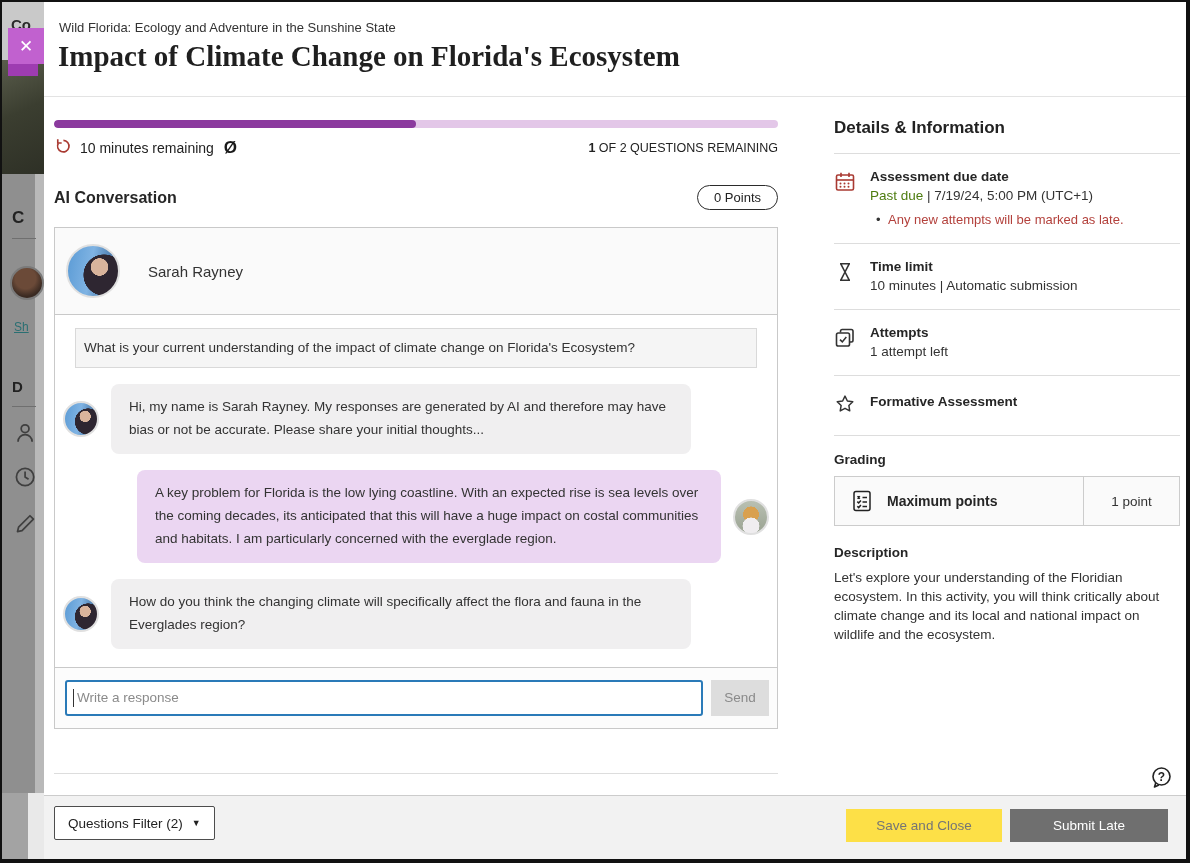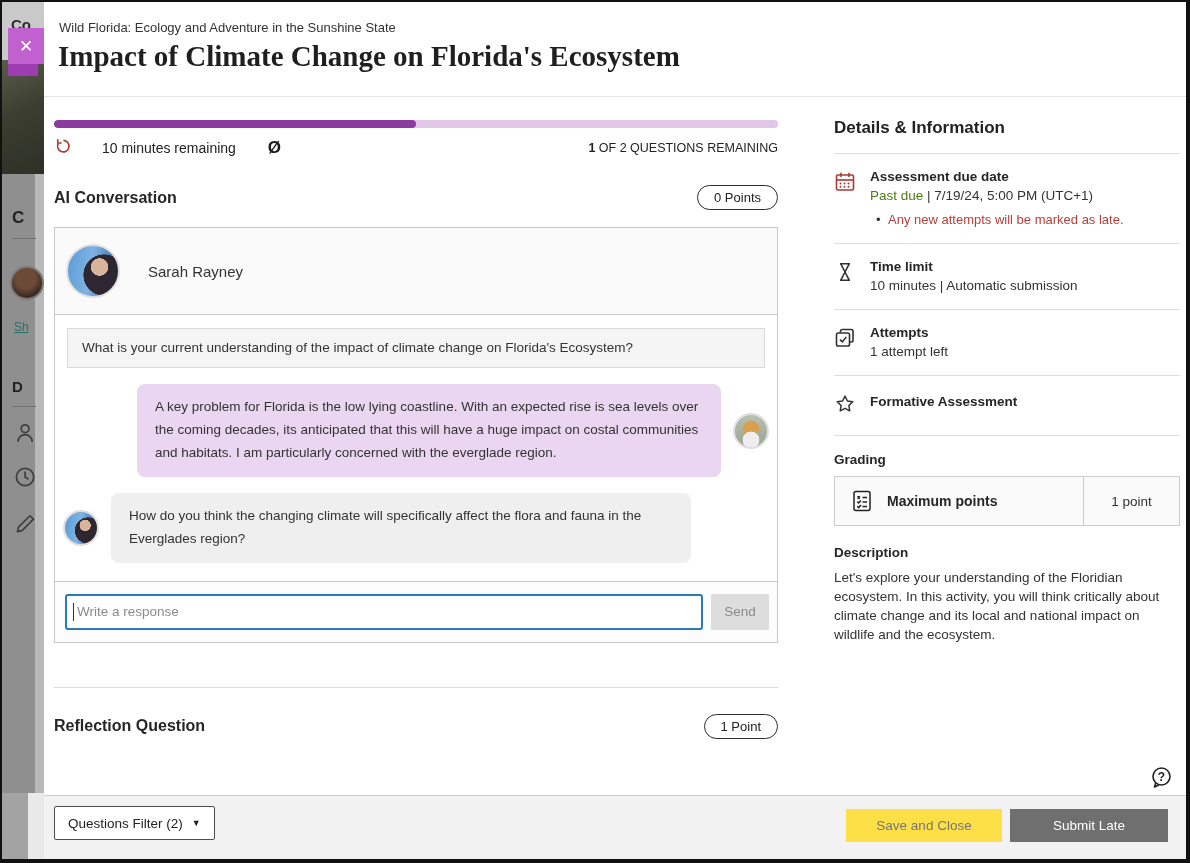--- a/index.html
+++ b/index.html
@@ -37,21 +37,21 @@
   .panel { position:absolute; left:42px; top:0; right:0; bottom:0; background:#fff; }
   .hdr { position:absolute; left:0; right:0; top:0; height:95px; border-bottom:1px solid #e3e3e3; }
   .breadcrumb { position:absolute; left:15px; top:18px; font-size:13px; color:#333; }
   .page-title { position:absolute; left:14px; top:38px; font-size:29px; color:#1f1f1f;
     font-family:"Liberation Serif", serif; }
 
   
   .main-left { position:absolute; left:10px; top:118px; width:724px; }
   .progress-track { height:8px; border-radius:4px; background:#e3c7e8; overflow:hidden; }
   .progress-fill { width:50%; height:100%; background:#8b3a9e; border-radius:4px; }
-  .timer-row { display:flex; align-items:center; margin-top:9px; font-size:14px; color:#222;gap:22px; }
+  .timer-row { display:flex; align-items:center; margin-top:9px; font-size:14px; color:#222; }
   .timer-icon svg { width:18px; height:18px; stroke:#a93a32; fill:none; stroke-width:2; }
   .timer-text { margin-left:8px; }
   .hide-icon { margin-left:10px; font-size:17px; font-weight:700; color:#1a1a1a; line-height:1; cursor:pointer; }
   .q-remaining { margin-left:auto; font-size:12.5px; color:#222; }
   .q-remaining b { font-weight:700; }
 
   .section-row { display:flex; align-items:center; margin-top:27px;gap:35px; }
   .section-heading { font-size:16px; font-weight:700; color:#262626; }
   .points-pill { margin-left:auto; border:1px solid #2b2b2b; border-radius:14px; background:#fff;
     padding:4px 16px; font-size:13px; color:#222; }
@@ -59,22 +59,22 @@
   .chat-card { margin-top:17px; border:1px solid #c9c9c9; }
   .chat-head { display:flex; align-items:center; height:87px; background:#fafafa;
     border-bottom:1px solid #c9c9c9; padding-left:11px; }
   .avatar-lg { width:54px; height:54px; border-radius:50%; border:2px solid #e0e0e0; }
   .avatar-sarah { background:
       radial-gradient(circle at 63% 42%, #d9b49c 0 20%, rgba(0,0,0,0) 21%),
       radial-gradient(circle at 72% 58%, #2e2631 0 44%, rgba(0,0,0,0) 45%),
       linear-gradient(100deg, #5b9bd5 0%, #7fb3e3 45%, #2c5a8c 100%); }
   .agent-name { margin-left:28px; font-size:15px; color:#333; }
   .chat-body { background:#fff; padding:13px 8px 18px; }
-  .question-box { margin:0 4px; background:#f5f5f5; border:1px solid #d9d9d9;
-    padding:9px 14px; font-size:13.5px; color:#333; line-height:1.5; }
+  .question-box { margin:0 12px; background:#f5f5f5; border:1px solid #d9d9d9;
+    padding:9px 8px; font-size:13.5px; color:#333; line-height:1.5; }
   .msg-row { display:flex; align-items:center; margin-top:16px; }
   .msg-row.user { justify-content:flex-end; }
   .avatar-sm { width:36px; height:36px; border-radius:50%; border:2px solid #e0e0e0; flex:none; }
   .avatar-user { background:
       radial-gradient(circle at 50% 78%, #efedef 0 28%, rgba(0,0,0,0) 29%),
       radial-gradient(circle at 50% 42%, #d9a04e 0 32%, rgba(0,0,0,0) 33%),
       linear-gradient(180deg,#b9c0b2,#9aa392); }
   .bubble { font-size:13.5px; line-height:1.7; color:#333; border-radius:8px; padding:12px 18px; }
   .bubble.ai { margin-left:12px; background:#f0eff0; max-width:580px; }
   .bubble.user { background:#ebd6f2; max-width:584px; margin-right:12px; margin-left:70px; }
@@ -203,20 +203,24 @@
 
       <div class="chat-card">
         <div class="chat-head">
           <div class="avatar-lg avatar-sarah"></div>
           <span class="agent-name">Sarah Rayney</span>
         </div>
 
         <div class="chat-body">
           <div class="question-box">What is your current understanding of the impact of climate change on Florida's Ecosystem?</div>
 
+          <div class="msg-row ai">
+            <div class="avatar-sm avatar-sarah"></div>
+            <div class="bubble ai">Hi, my name is Sarah Rayney. My responses are generated by AI and therefore may have bias or not be accurate. Please share your initial thoughts...</div>
+          </div>
 
           <div class="msg-row user">
             <div class="bubble user">A key problem for Florida is the low lying coastline. With an expected rise is sea levels over the coming decades, its anticipated that this will have a huge impact on costal communities and habitats. I am particularly concerned with the everglade region.</div>
             <div class="avatar-sm avatar-user"></div>
           </div>
 
           <div class="msg-row ai">
             <div class="avatar-sm avatar-sarah"></div>
             <div class="bubble ai">How do you think the changing climate will specifically affect the flora and fauna in the Everglades region?</div>
           </div>

